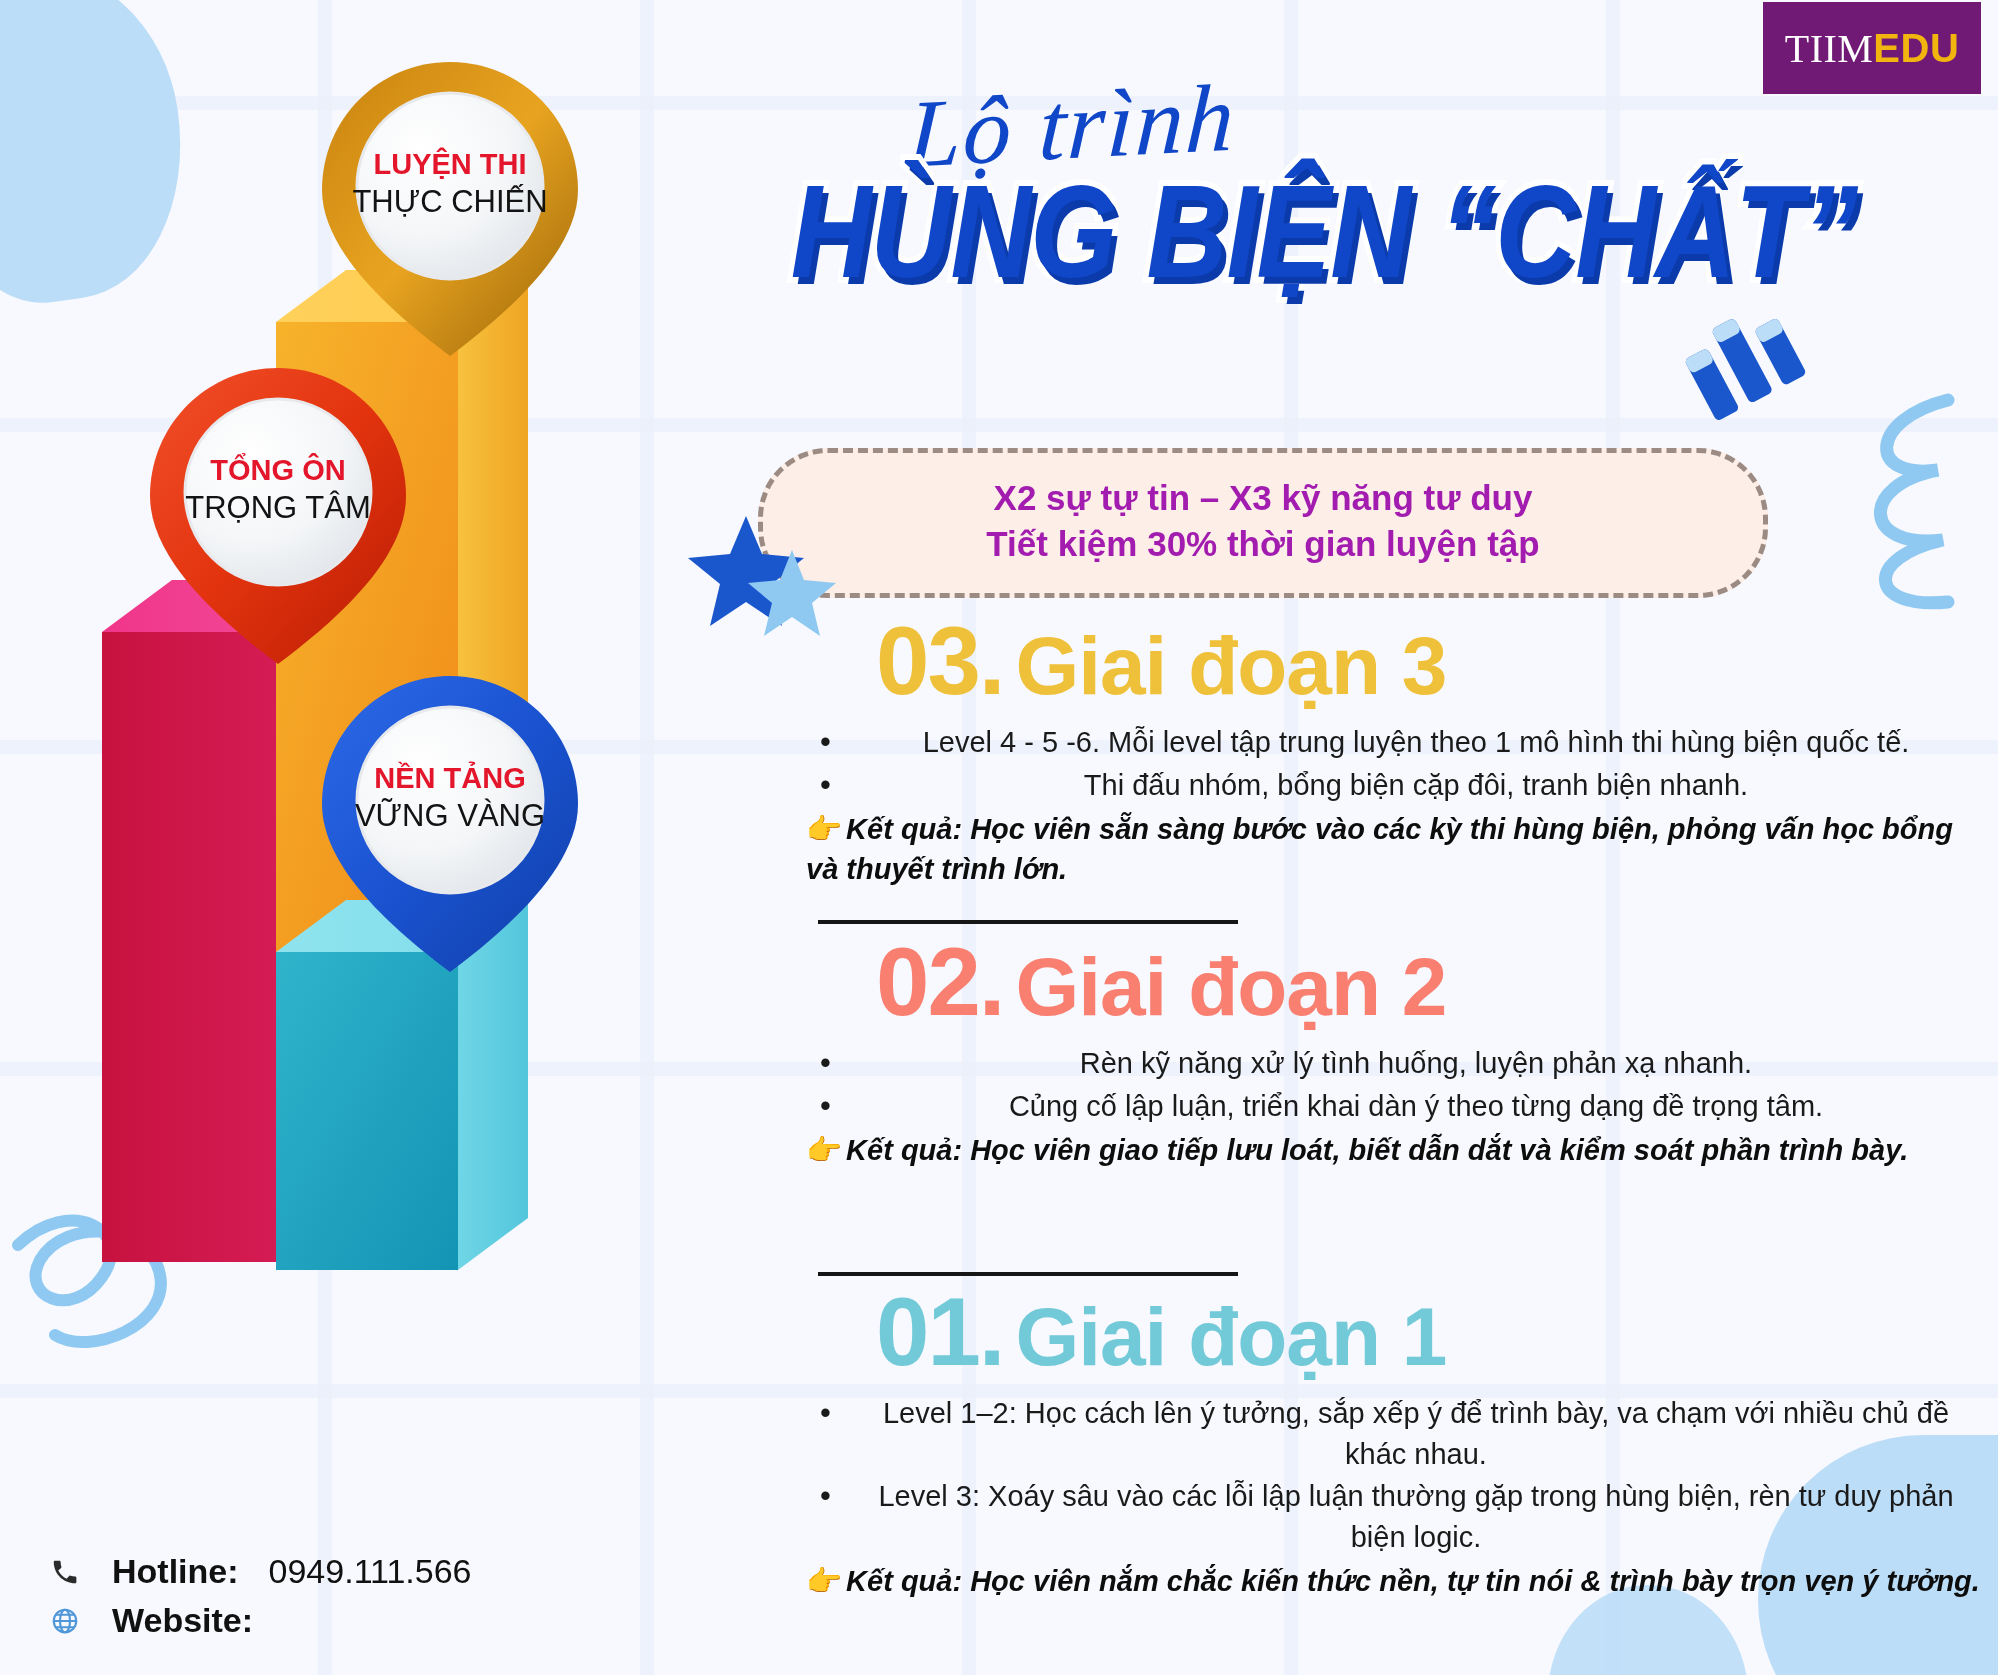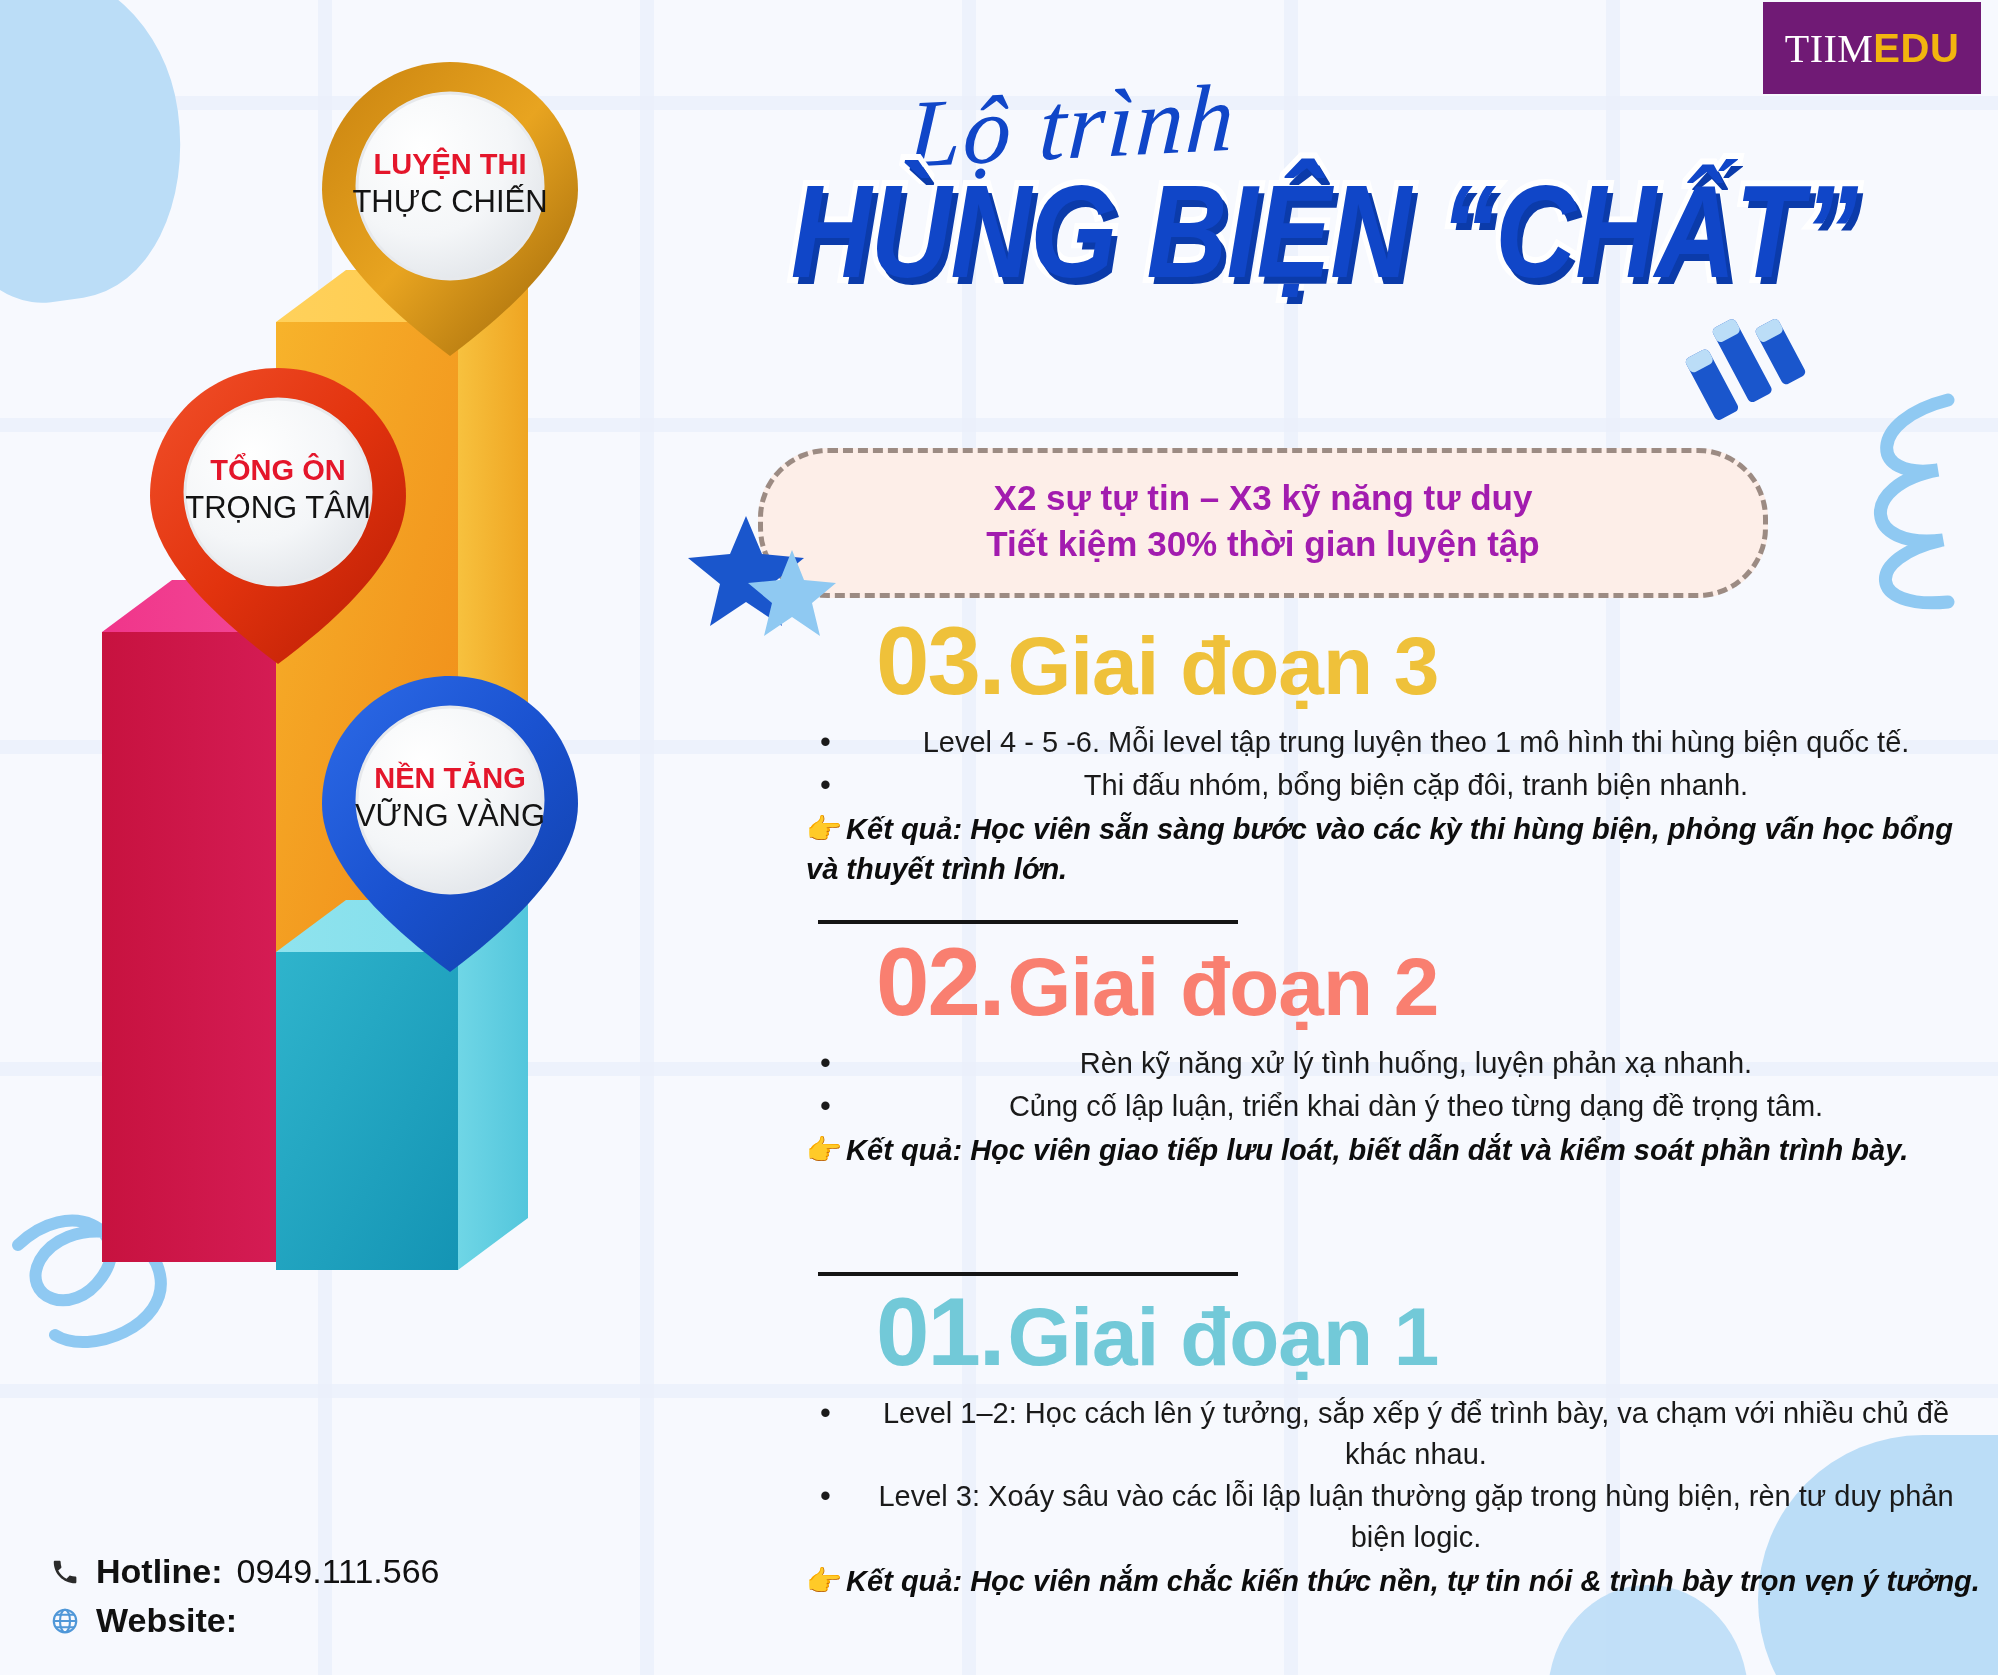--- a/index.html
+++ b/index.html
@@ -92,21 +92,21 @@
 
   .stars { position: absolute; left: 38px; top: 510px; width: 160px; height: 130px; z-index: 13; }
   .pens  { position: absolute; right: 150px; top: 300px; width: 170px; height: 140px; z-index: 13; }
 
   
   .section { position: absolute; left: 60px; width: 1270px; }
   .sec-03 { top: 614px; }
   .sec-02 { top: 935px; }
   .sec-01 { top: 1285px; }
 
-  .sec-head { display: flex; align-items: baseline; gap: 4px; padding-left: 166px; }
+  .sec-head { display: flex; align-items: baseline; gap: 12px; padding-left: 166px; }
   .sec-num { font-size: 96px; font-weight: bold; line-height: .98; letter-spacing: -2px; }
   .sec-name { font-size: 82px; font-weight: bold; line-height: 1; letter-spacing: -1px; }
 
   .c-yellow { color: #EFC13A; }
   .c-coral  { color: #F97F70; }
   .c-teal   { color: #72C9D8; }
 
   .sec-body { padding-left: 94px; padding-top: 14px; }
   .sec-body ul { list-style: none; text-align: center; }
   .sec-body li {
@@ -125,21 +125,21 @@
   .result .hand { font-style: normal; color: #F2B93C; margin-right: 4px; }
 
   .divider {
     position: absolute; left: 168px; width: 420px; height: 4px; background: #151515;
   }
   .div-1 { top: 920px; }
   .div-2 { top: 1272px; }
 
   
   .footer { position: absolute; left: 48px; top: 1552px; z-index: 25; }
-  .foot-row { display: flex; align-items: center; gap: 14px; margin-bottom: 10px; font-size: 34px; color: #111; }
+  .foot-row { display: flex; align-items: center; gap: 30px; margin-bottom: 10px; font-size: 34px; color: #111; }
   .foot-row b { font-weight: bold; }
   .foot-ico { width: 34px; height: 34px; display: inline-flex; align-items: center; justify-content: center; }
 
   
   .pin-l1 { font-weight: bold; fill: #E4162B; }
   .pin-l2 { fill: #131313; }
 </style>
 </head>
 <body>
 

